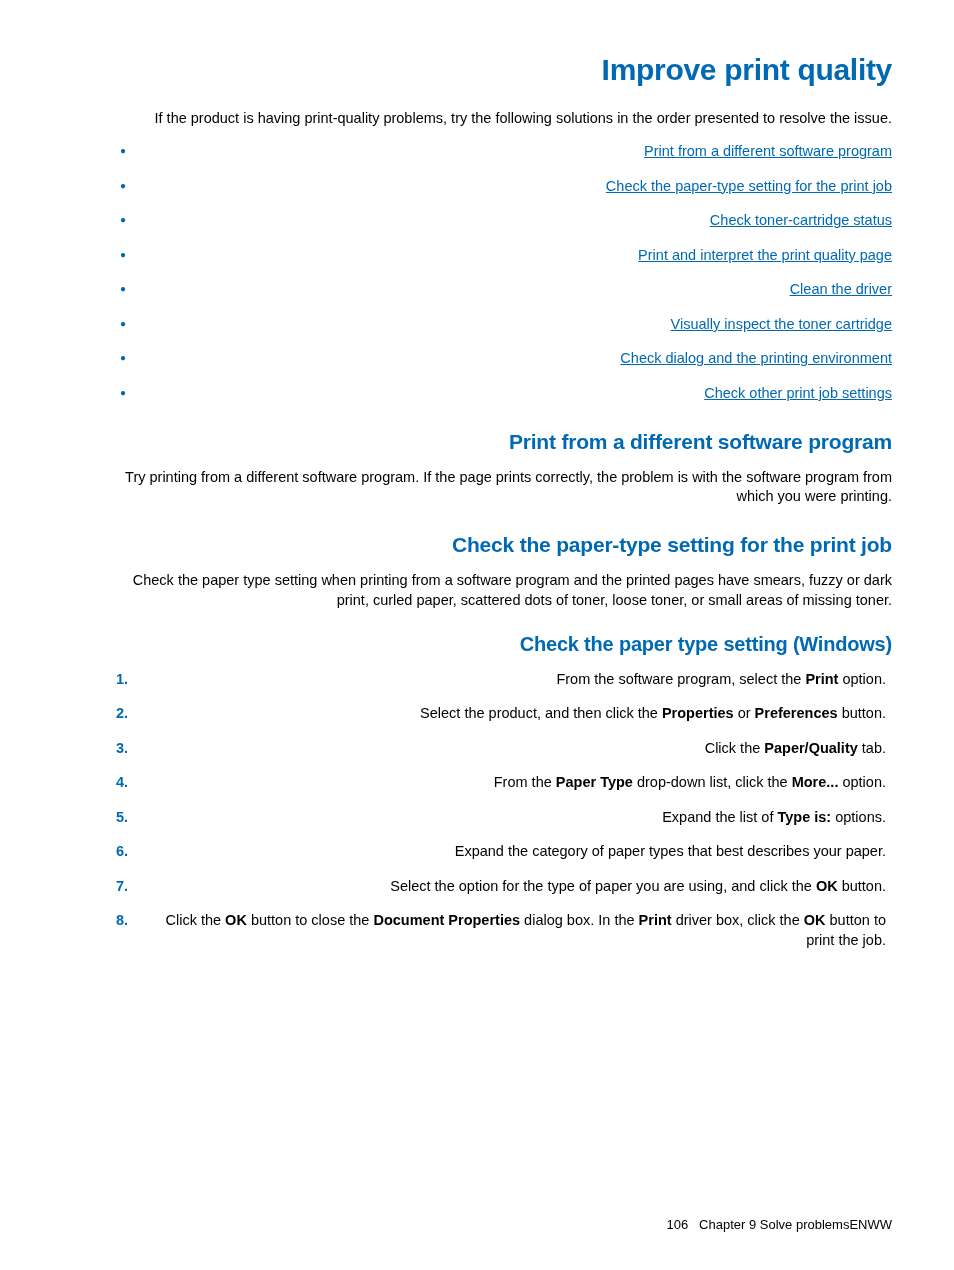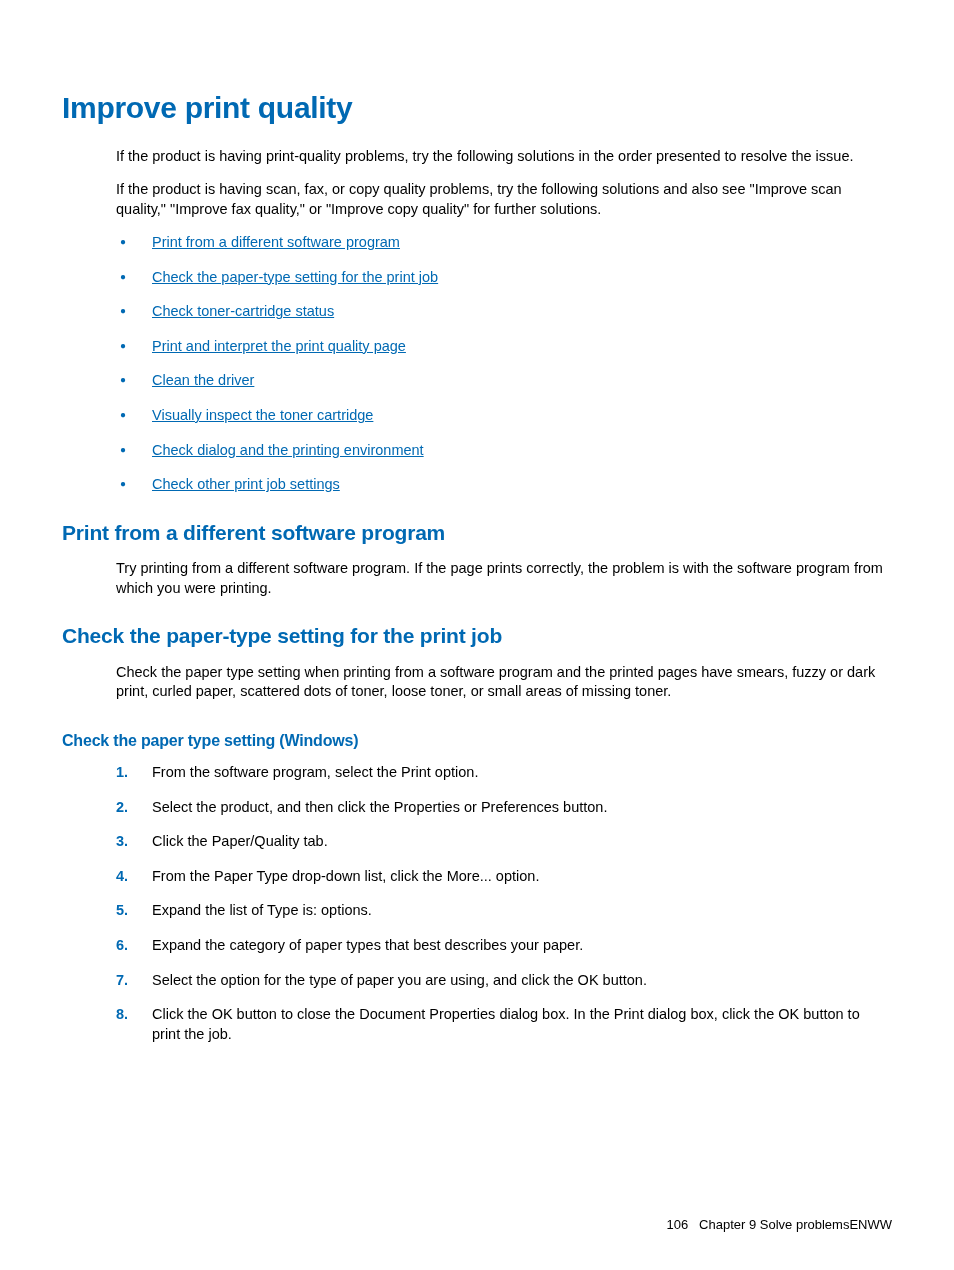--- a/index.html
+++ b/index.html
@@ -7,42 +7,43 @@
     font-family: Arial, Helvetica, sans-serif;
     background: #ffffff;
     width: 954px;
     height: 1270px;
     position: relative;
     color: #000000;
     font-size: 14.5px;
     line-height: 1.35;
   }
   .page {
-    padding: 88px 62px 0 62px;
+    padding: 50px 62px 0 62px;
+    text-align: right;
   }
   .h1 {
     color: #0069b3;
     font-size: 30px;
     font-weight: bold;
     margin-bottom: 18px;
     letter-spacing: -0.3px;
   }
   .h2 {
     color: #0069b3;
     font-size: 21px;
     font-weight: bold;
     margin-top: 24px;
     margin-bottom: 12px;
     letter-spacing: -0.2px;
   }
   .h3 {
     color: #0069b3;
-    font-size: 16px;
+    font-size: 20px;
     font-weight: bold;
-    margin-top: 28px;
+    margin-top: 20px;
     margin-bottom: 12px;
     letter-spacing: -0.2px;
   }
   .para {
     margin-left: 54px;
     margin-bottom: 14px;
   }
   ul.bullets {
     list-style: none;
     margin-left: 54px;
@@ -81,39 +82,38 @@
   }
   ol.steps li::before {
     content: counter(step) ".";
     position: absolute;
     left: 0;
     top: 0;
     color: #0069b3;
     font-weight: bold;
     font-size: 14.5px;
   }
-  .bold { font-weight: normal; }
+  .bold { font-weight: bold; }
   .footer {
     position: absolute;
     bottom: 36px;
     left: 62px;
     right: 62px;
     font-size: 13px;
     display: flex;
     justify-content: flex-end;
   }
 </style>
 </head>
 <body>
 
 <div class="page">
   <div class="h1">Improve print quality</div>
 
   <p class="para">If the product is having print-quality problems, try the following solutions in the order presented to resolve the issue.</p>
-  <p class="para">If the product is having scan, fax, or copy quality problems, try the following solutions and also see "Improve scan quality," "Improve fax quality," or "Improve copy quality" for further solutions.</p>
 
   <ul class="bullets">
     <li><span class="link">Print from a different software program</span></li>
     <li><span class="link">Check the paper-type setting for the print job</span></li>
     <li><span class="link">Check toner-cartridge status</span></li>
     <li><span class="link">Print and interpret the print quality page</span></li>
     <li><span class="link">Clean the driver</span></li>
     <li><span class="link">Visually inspect the toner cartridge</span></li>
     <li><span class="link">Check dialog and the printing environment</span></li>
     <li><span class="link">Check other print job settings</span></li>
@@ -128,21 +128,21 @@
   <div class="h3">Check the paper type setting (Windows)</div>
 
   <ol class="steps">
     <li><span>From the software program, select the </span><span class="bold">Print</span><span> option.</span></li>
     <li><span>Select the product, and then click the </span><span class="bold">Properties</span><span> or </span><span class="bold">Preferences</span><span> button.</span></li>
     <li><span>Click the </span><span class="bold">Paper/Quality</span><span> tab.</span></li>
     <li><span>From the </span><span class="bold">Paper Type</span><span> drop-down list, click the </span><span class="bold">More...</span><span> option.</span></li>
     <li><span>Expand the list of </span><span class="bold">Type is:</span><span> options.</span></li>
     <li>Expand the category of paper types that best describes your paper.</li>
     <li><span>Select the option for the type of paper you are using, and click the </span><span class="bold">OK</span><span> button.</span></li>
-    <li><span>Click the </span><span class="bold">OK</span><span> button to close the </span><span class="bold">Document Properties</span><span> dialog box. In the </span><span class="bold">Print</span><span> dialog box, click the </span><span class="bold">OK</span><span> button to print the job.</span></li>
+    <li><span>Click the </span><span class="bold">OK</span><span> button to close the </span><span class="bold">Document Properties</span><span> dialog box. In the </span><span class="bold">Print</span><span> driver box, click the </span><span class="bold">OK</span><span> button to print the job.</span></li>
   </ol>
 </div>
 
 <div class="footer">
   <div>
     <span>106</span>&nbsp;&nbsp;&nbsp;<span>Chapter 9   Solve problems</span>
   </div>
   <div>ENWW</div>
 </div>
 

